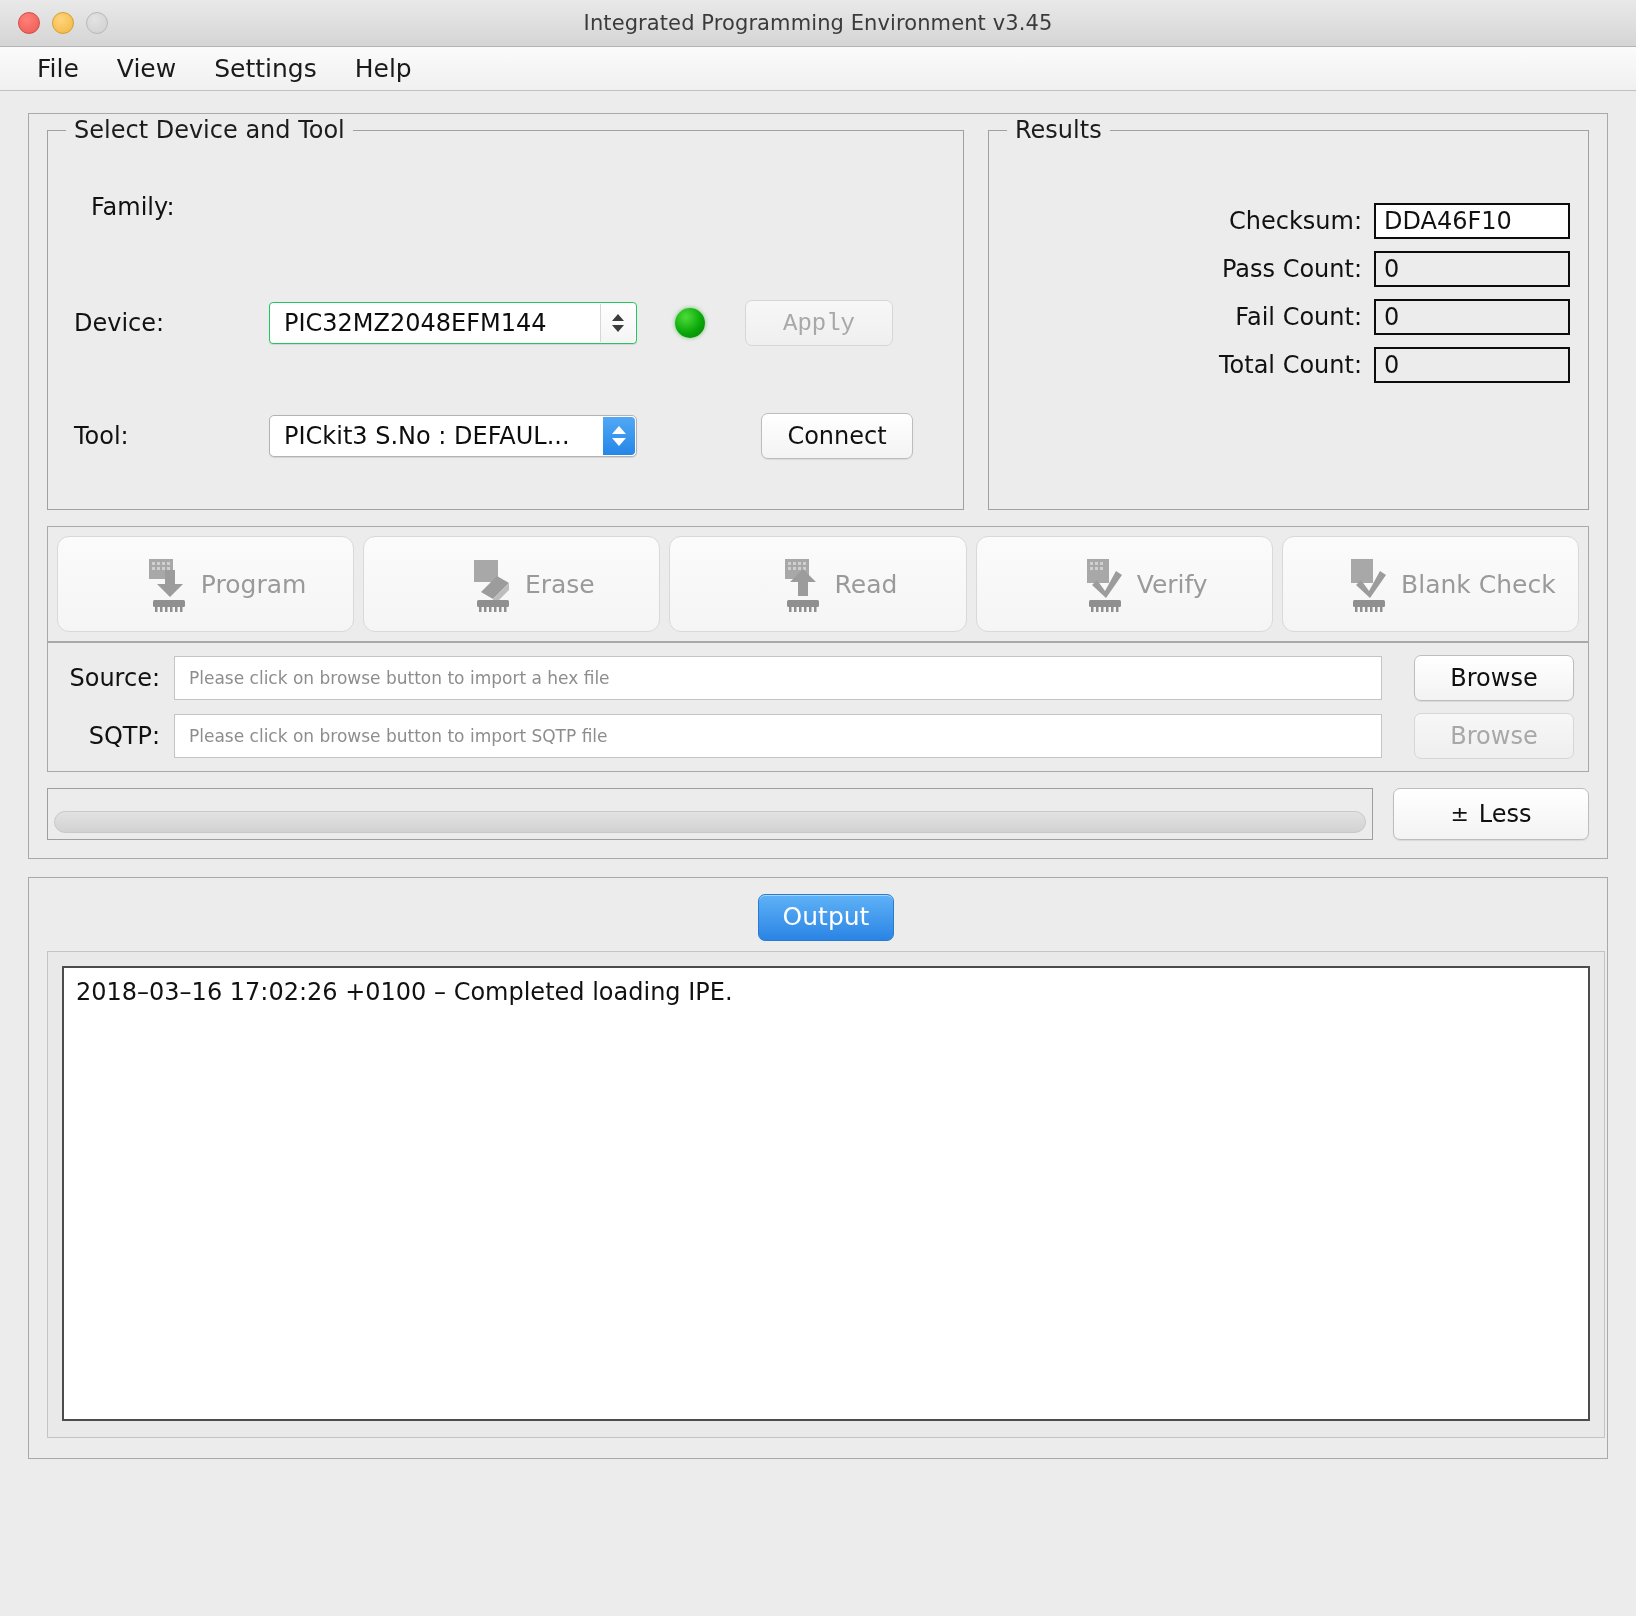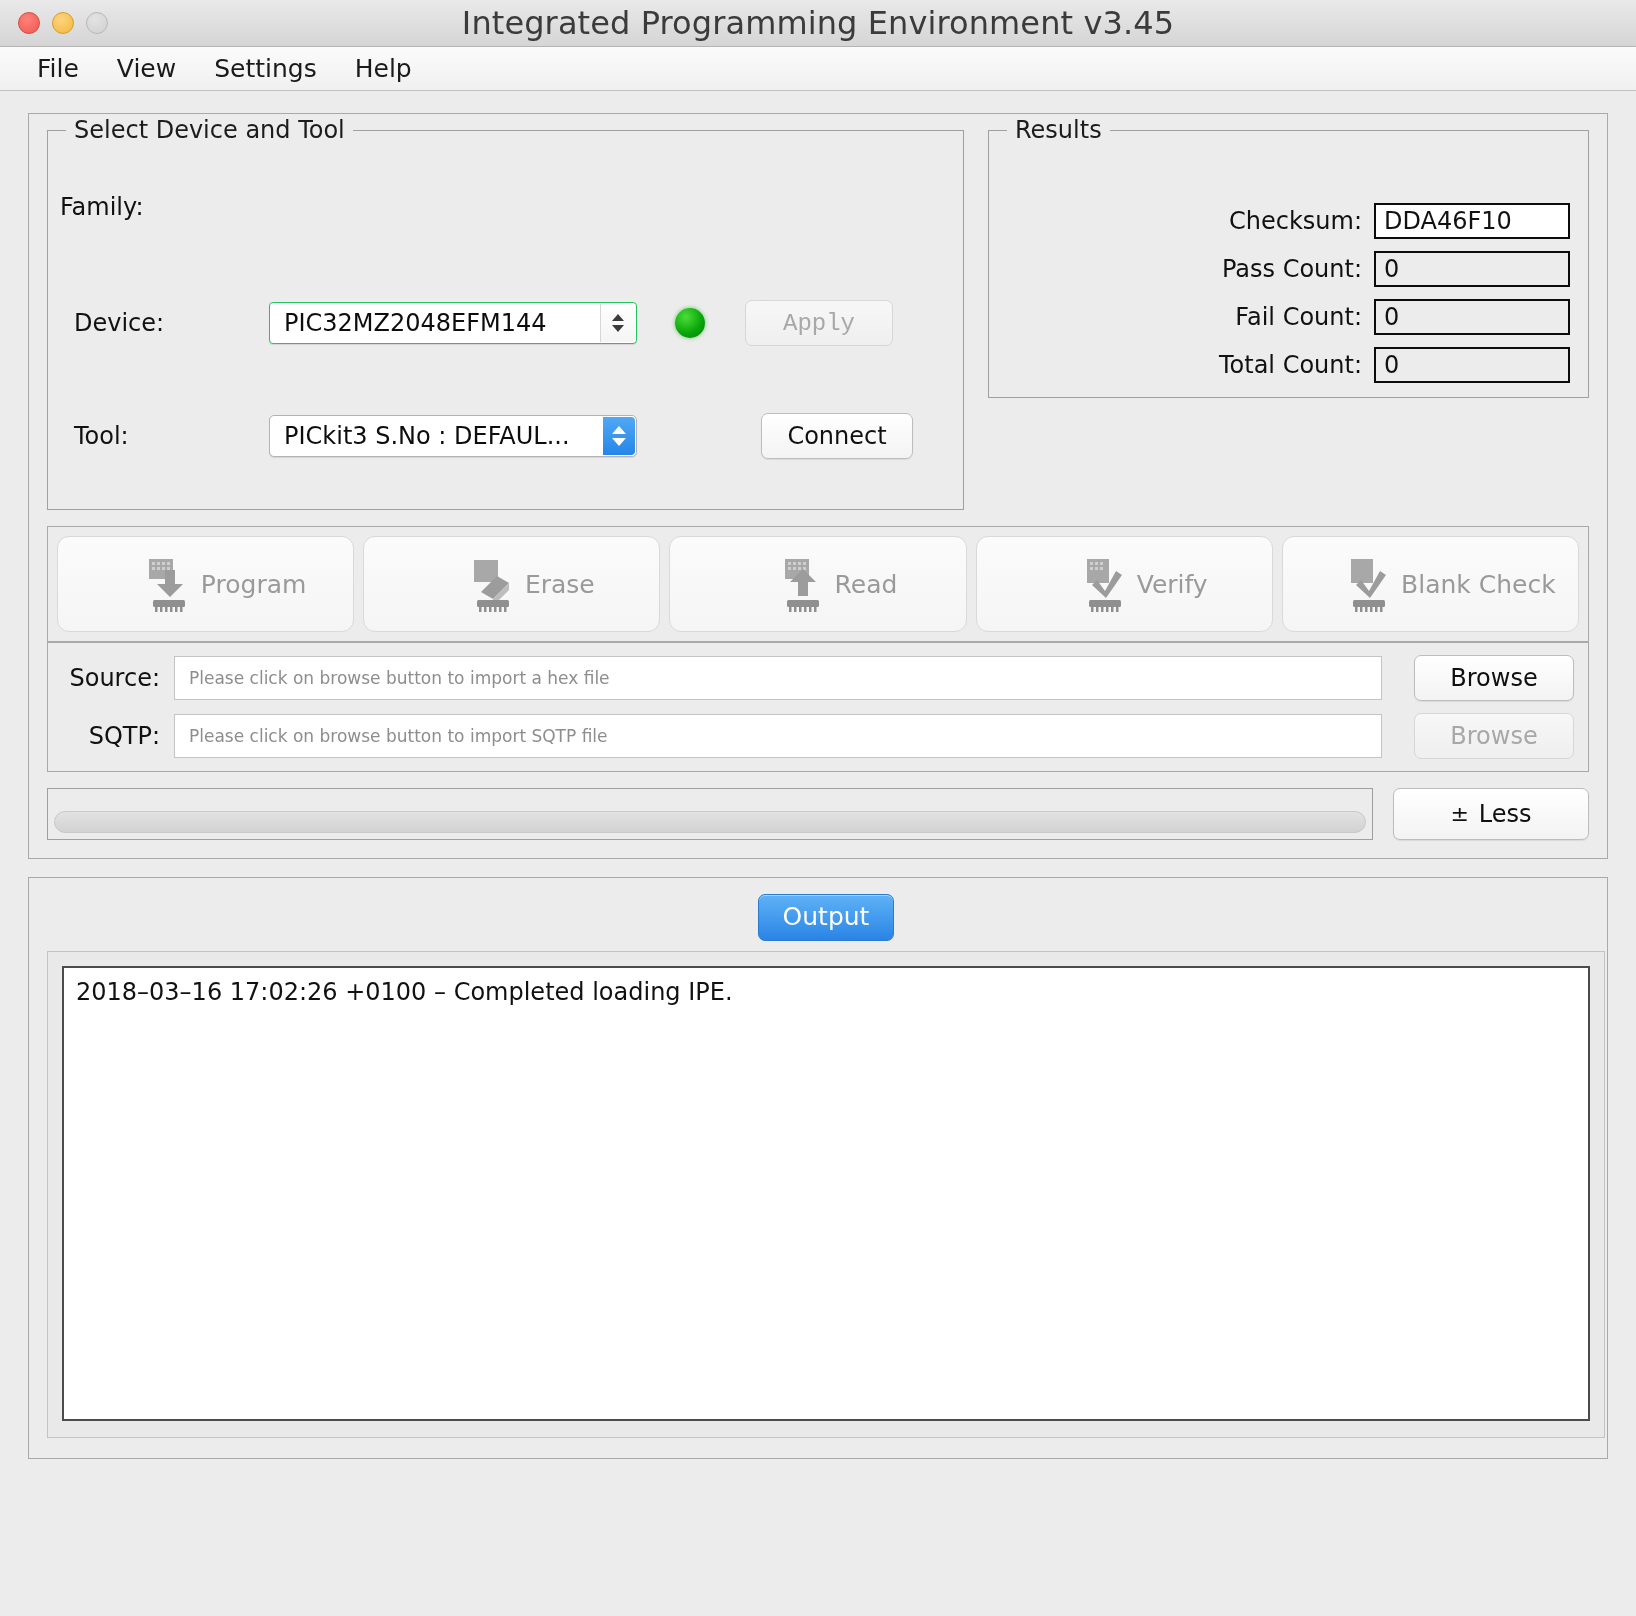--- a/index.html
+++ b/index.html
@@ -35,21 +35,21 @@
     border-radius: 50%;
     box-sizing: border-box;
   }
   .dot.close  { background: radial-gradient(circle at 40% 32%, #ff8079, #eb5a51); border: 1px solid #d44a43; }
   .dot.min    { background: radial-gradient(circle at 40% 32%, #ffd47e, #f0b73e); border: 1px solid #d89e2c; }
   .dot.zoom   { background: radial-gradient(circle at 40% 32%, #e3e3e3, #cfcfcf); border: 1px solid #b9b9b9; }
   .title-text {
     position: absolute;
     left: 0; right: 0;
     text-align: center;
-    font-size: 32px;
+    font-size: 21px;
     color: #3b3b3b;
     letter-spacing: 0.1px;
   }
 
   
   .menubar {
     height: 43px;
     background: linear-gradient(#fbfbfb, #f0f0f0);
     border-bottom: 1px solid #c0c0c0;
     display: flex;
@@ -91,21 +91,21 @@
     left: 18px;
     background: #ececec;
     padding: 0 8px;
     font-size: 24px;
     color: #1c1c1c;
   }
 
   .row-top { display: flex; gap: 24px; align-items: stretch; }
 
   .device-group { width: 917px; height: 380px; }
-  .results-group { flex: 1; height: 268px; }
+  .results-group { flex: 1; height: 380px; }
 
   
   .field-row {
     display: flex;
     align-items: center;
     position: absolute;
   }
   .label {
     font-size: 24px;
     color: #111;
@@ -394,21 +394,21 @@
 
 <div class="content">
 
   <div class="outer-panel top-panel">
 
     <div class="row-top">
 
       <div class="groupbox device-group">
         <div class="gb-title">Select Device and Tool</div>
 
-        <div class="field-row" style="left:12px; top:62px;">
+        <div class="field-row" style="left:43px; top:62px;">
           <div class="label" style="width:195px;">Family:</div>
         </div>
 
         <div class="field-row" style="left:26px; top:169px;">
           <div class="label" style="width:195px;">Device:</div>
           <div class="combo plain" style="width:368px;">
             <div class="combo-text">PIC32MZ2048EFM144</div>
             <div class="spin-plain">
               <span class="chev up dark" style="border-left-width:6px;border-right-width:6px;border-bottom-width:7px;"></span>
               <span class="chev down dark" style="border-left-width:6px;border-right-width:6px;border-top-width:7px;"></span>

